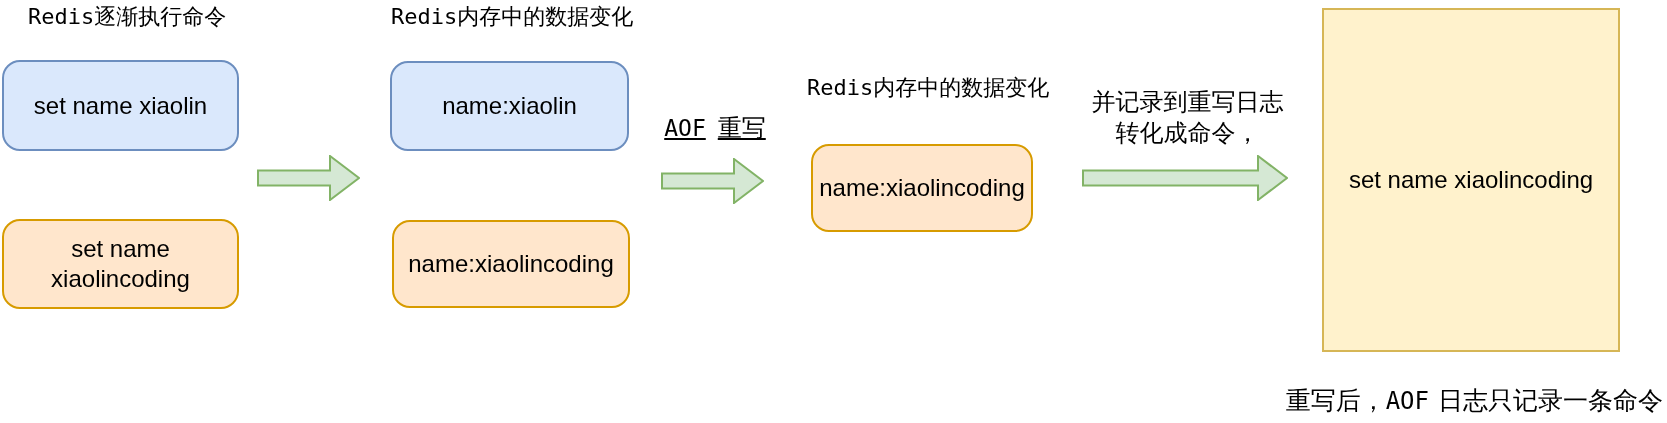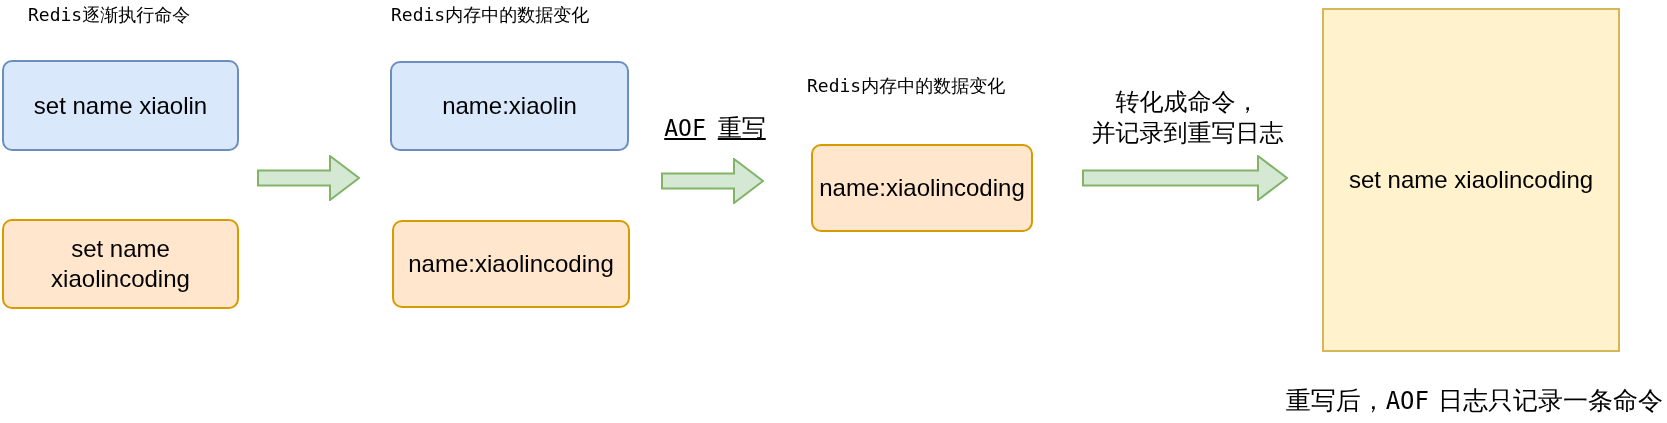--- a/index.html
+++ b/index.html
@@ -7,38 +7,38 @@
     position: relative;
     width: 1667px;
     height: 423px;
     background: var(--background, #ffffff);
     font-family: "Liberation Sans", sans-serif;
     color: var(--text, #000000);
     overflow: hidden;
   }
   .abs { position: absolute; }
   .title {
-    font-size: 18px;
+    font-size: 22px;
     line-height: 1.2;
     white-space: nowrap;
     color: var(--text, #000);
   }
   .mono { font-family: "DejaVu Sans Mono", "Liberation Mono", monospace; }
   .node {
     position: absolute;
     display: flex;
     align-items: center;
     justify-content: center;
     text-align: center;
     font-size: 24px;
     line-height: 1.25;
     box-sizing: border-box;
     padding: 4px 10px;
   }
-  .rounded { border-radius: 10px; }
+  .rounded { border-radius: 18px; }
   .blue   { background: var(--box-blue-fill, #dae8fc);   border: 2px solid var(--box-blue-border, #6c8ebf); }
   .orange { background: var(--box-orange-fill, #ffe6cc); border: 2px solid var(--box-orange-border, #d79b00); margin-top: 9px; }
   .yellow { background: var(--box-yellow-fill, #fff2cc); border: 2px solid var(--box-yellow-border, #d6b656); }
   .arrow polygon {
     fill: var(--arrow-fill, #d5e8d4);
     stroke: var(--arrow-border, #82b366);
     stroke-width: 2;
     stroke-linejoin: miter;
   }
   .flow-label {
@@ -96,22 +96,22 @@
     <polygon points="1,15.5 73,15.5 73,1 102,23 73,45 73,30.5 1,30.5"></polygon>
   </svg>
 
   <div class="abs title" style="left:807px; top:75px;"><span class="mono">Redis</span><span>内存中的数据变化</span></div>
 
   <div class="node rounded orange" style="left:811px; top:135px; width:222px; height:88px;">
     <span>name:xiaolincoding</span>
   </div>
 
   <div class="flow-label" style="left:1075px; top:86px; width:225px;">
+    <div>并记录到重写日志</div>
     <div>转化成命令，</div>
-    <div>并记录到重写日志</div>
   </div>
 
   <svg class="abs arrow" style="left:1082px; top:155px;" width="206" height="46" viewBox="0 0 206 46">
     <polygon points="1,15.5 176,15.5 176,1 205,23 176,45 176,30.5 1,30.5"></polygon>
   </svg>
 
   <div class="node yellow" style="left:1322px; top:8px; width:298px; height:344px;">
     <span>set name xiaolincoding</span>
   </div>
 

